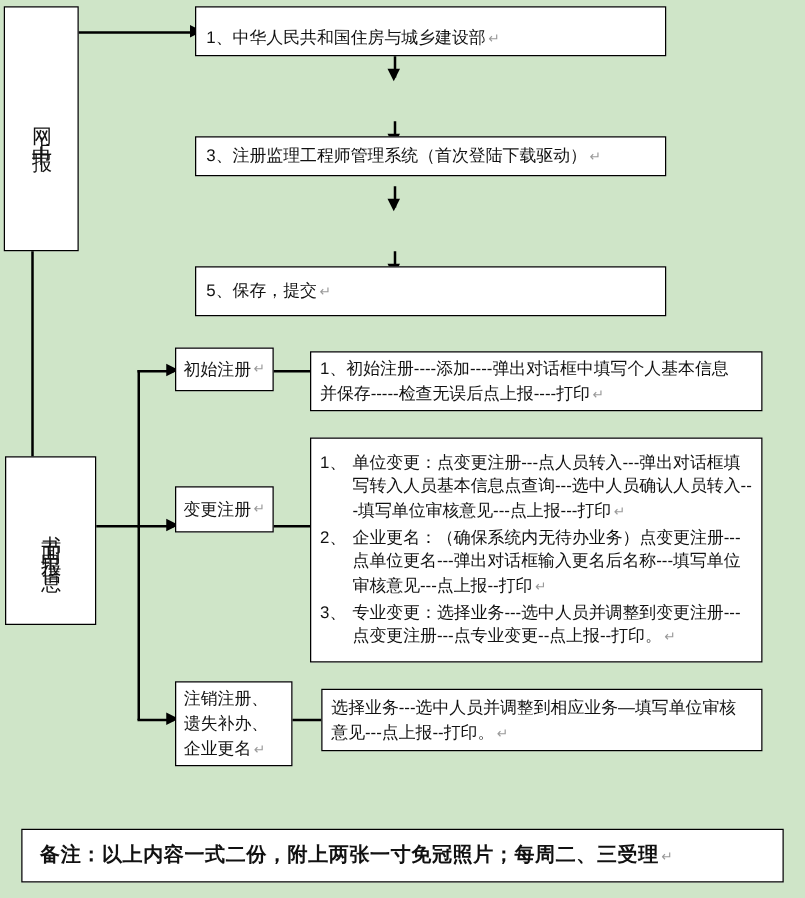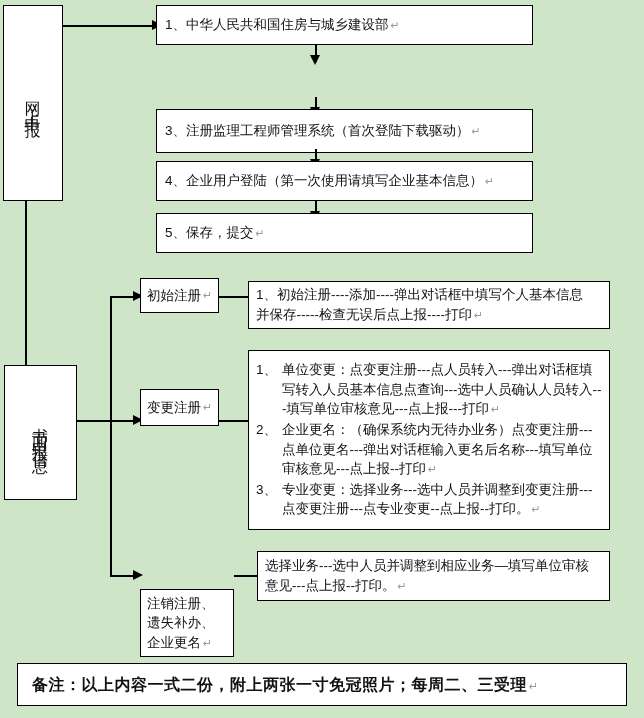--- a/index.html
+++ b/index.html
@@ -105,44 +105,39 @@
 
   <div class="box vert" style="left:4px; top:365px; width:73px; height:135px; letter-spacing:6px;">
     <span>书面申报信息</span>
   </div>
 
   <div class="line hline" style="left:63px; top:25px; width:92px;"></div>
   <div class="arrow-r" style="left:152px; top:20px;"></div>
 
   <div class="line vline" style="left:25px; top:201px; width:1.6px; height:164px;"></div>
 
-  <div class="box" style="left:156px; top:5px; width:377px; height:40px;">
+  <div class="box" style="left:156px; top:5px; width:377px; height:40px;align-items:flex-end;">
     <div class="pad">
       <span>1、</span><span>中华人民共和国住房与城乡建设部</span><span class="cr">↵</span>
     </div>
   </div>
   <div class="line vline" style="left:315px; top:45px; height:17px;"></div>
   <div class="arrow-d" style="left:310px; top:55px;"></div>
 
   <div class="line vline" style="left:315px; top:97px; height:17px;"></div>
   <div class="arrow-d" style="left:310px; top:107px;"></div>
 
-  <div class="box" style="left:156px; top:109px; width:377px; height:44px;">
+  <div class="box" style="left:156px; top:109px; width:377px; height:32px;">
     <div class="pad">
       <span>3、</span><span>注册监理工程师管理系统（首次登陆下载驱动）</span><span class="cr">↵</span>
     </div>
   </div>
   <div class="line vline" style="left:315px; top:149px; height:17px;"></div>
   <div class="arrow-d" style="left:310px; top:159px;"></div>
 
-  <div class="box" style="left:156px; top:161px; width:377px; height:40px;">
-    <div class="pad">
-      <span>4、</span><span>企业用户登陆（第一次使用请填写企业基本信息）</span><span class="cr">↵</span>
-    </div>
-  </div>
   <div class="line vline" style="left:315px; top:201px; height:17px;"></div>
   <div class="arrow-d" style="left:310px; top:211px;"></div>
 
   <div class="box" style="left:156px; top:213px; width:377px; height:40px;">
     <div class="pad">
       <span>5、</span><span>保存，提交</span><span class="cr">↵</span>
     </div>
   </div>
 
   <div class="line hline" style="left:77px; top:420px; width:34px;"></div>
@@ -183,21 +178,21 @@
       </li>
       <li>
         <span class="num">3、</span>
         <span class="txt"><span>专业变更：选择业务---选中人员并调整到变更注册---点变更注册---点专业变更--点上报--打印。</span><span class="cr">↵</span></span>
       </li>
     </ul>
   </div>
 
   <div class="line hline" style="left:110px; top:575px; width:29px;"></div>
   <div class="arrow-r" style="left:133px; top:570px;"></div>
-  <div class="box" style="left:140px; top:545px; width:94px; height:68px;margin-top:44px;">
+  <div class="box" style="left:140px; top:545px; width:94px; height:68px;">
     <div class="pad" style="padding:3px 6px;">
       <span id="cancel-label"><span>注销注册、</span><br><span>遗失补办、</span><br><span>企业更名</span></span><span class="cr">↵</span>
     </div>
   </div>
   <div class="line hline" style="left:234px; top:575px; width:24px;"></div>
 
   <div class="box" style="left:17px; top:663px; width:610px; height:43px;">
     <div class="pad" style="padding:4px 14px;">
       <span class="note">备注：以上内容一式二份，附上两张一寸免冠照片；每周二、三受理</span><span class="cr">↵</span>
     </div>

